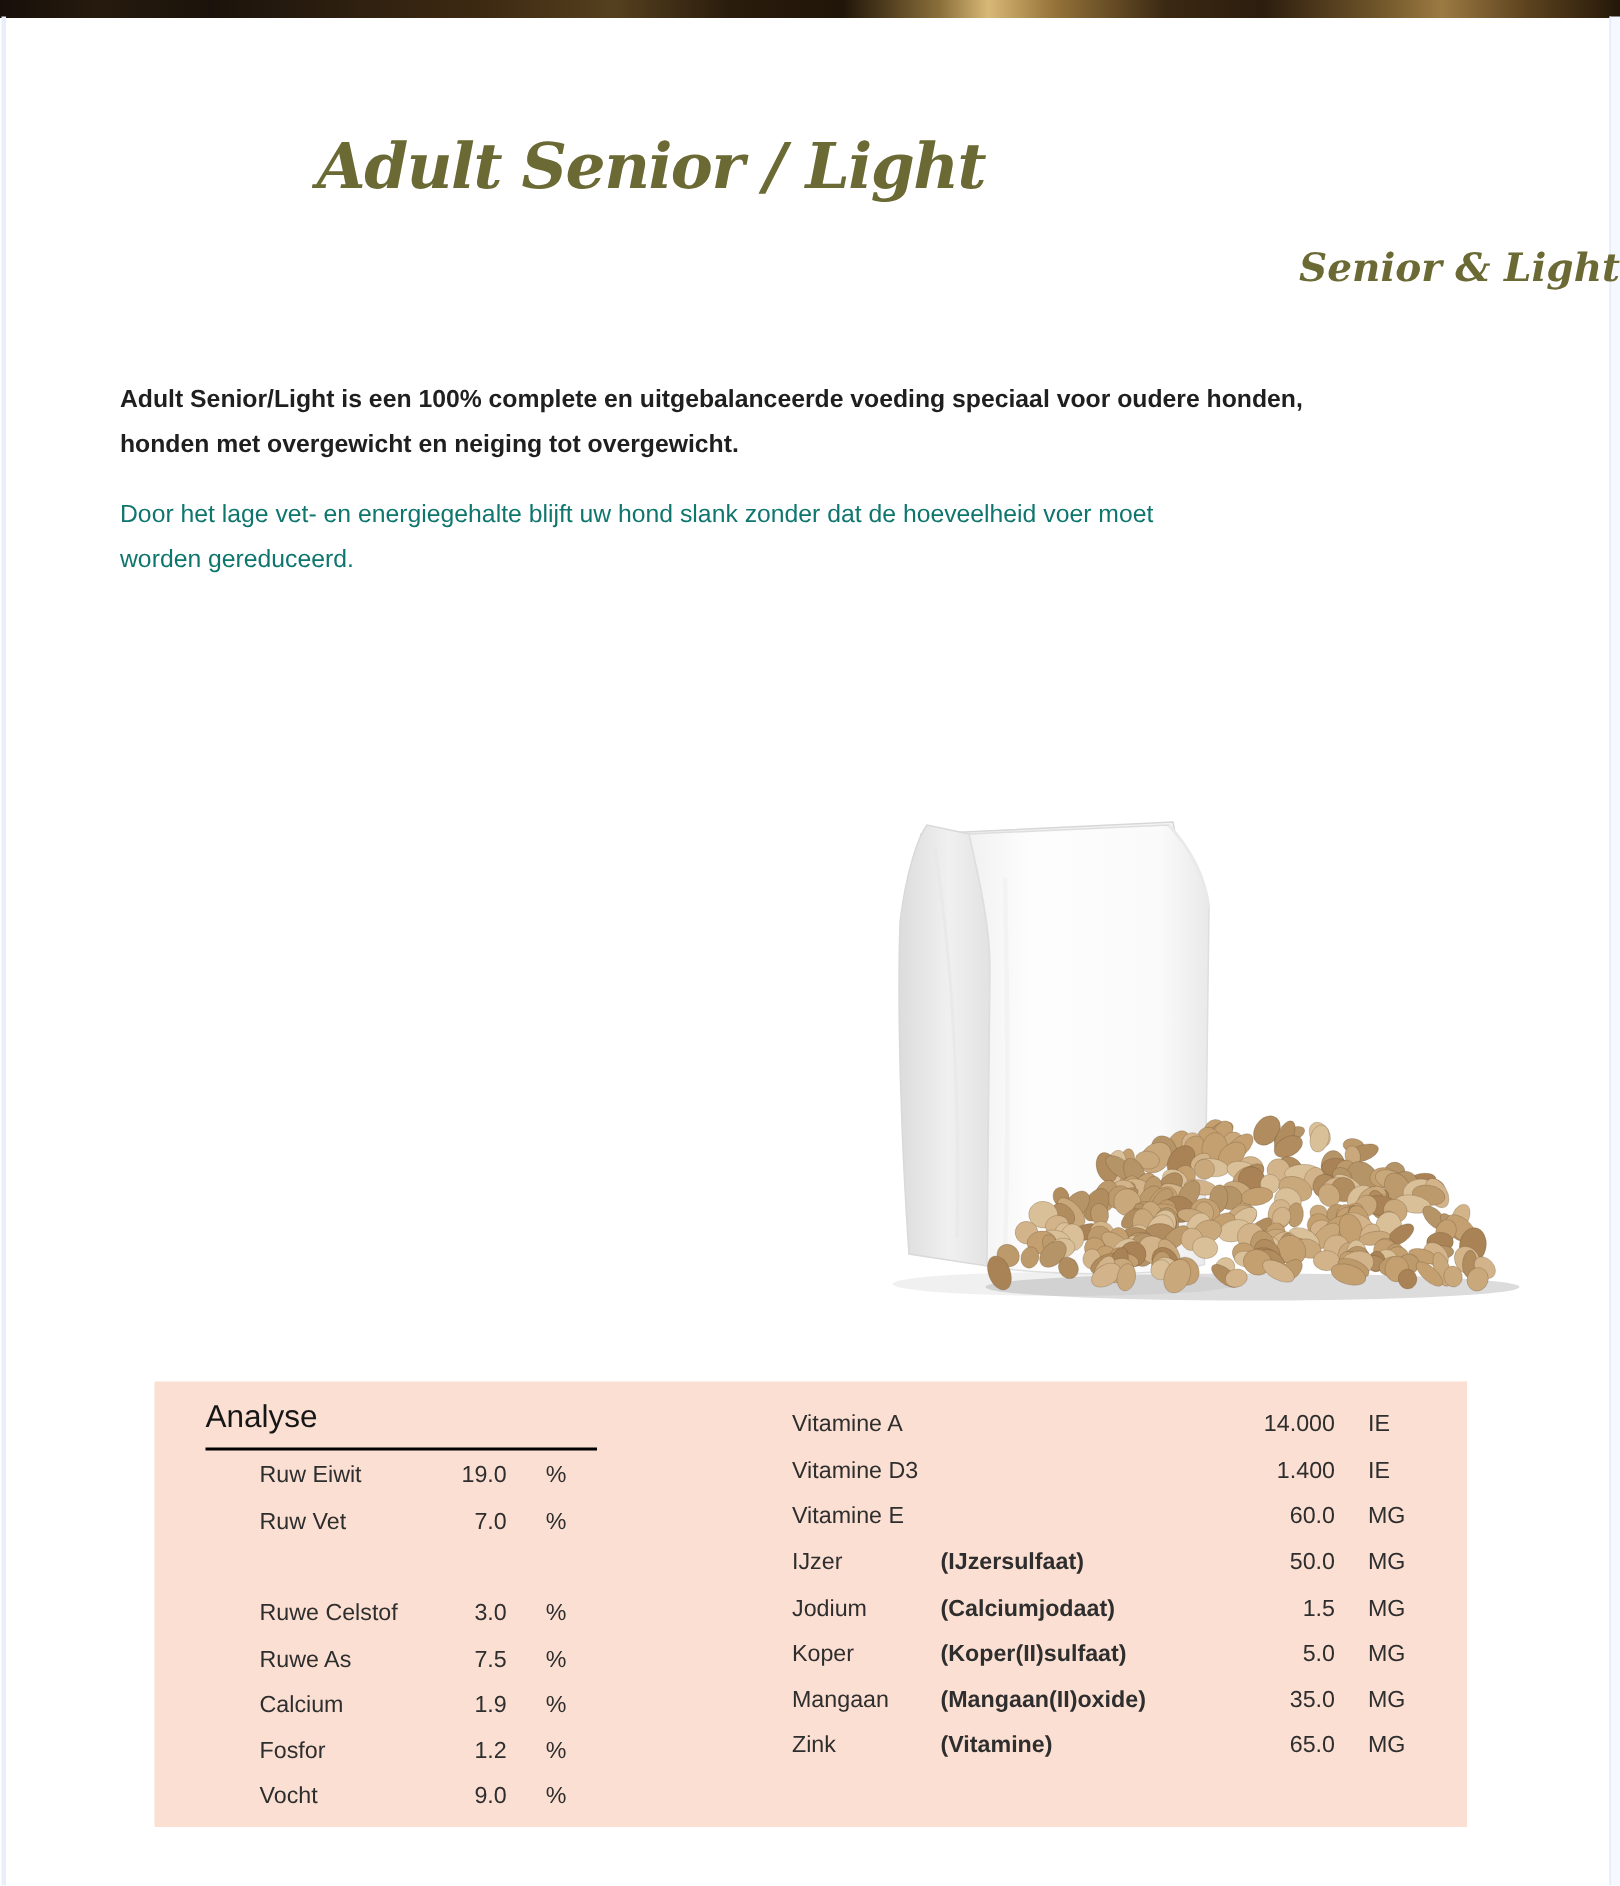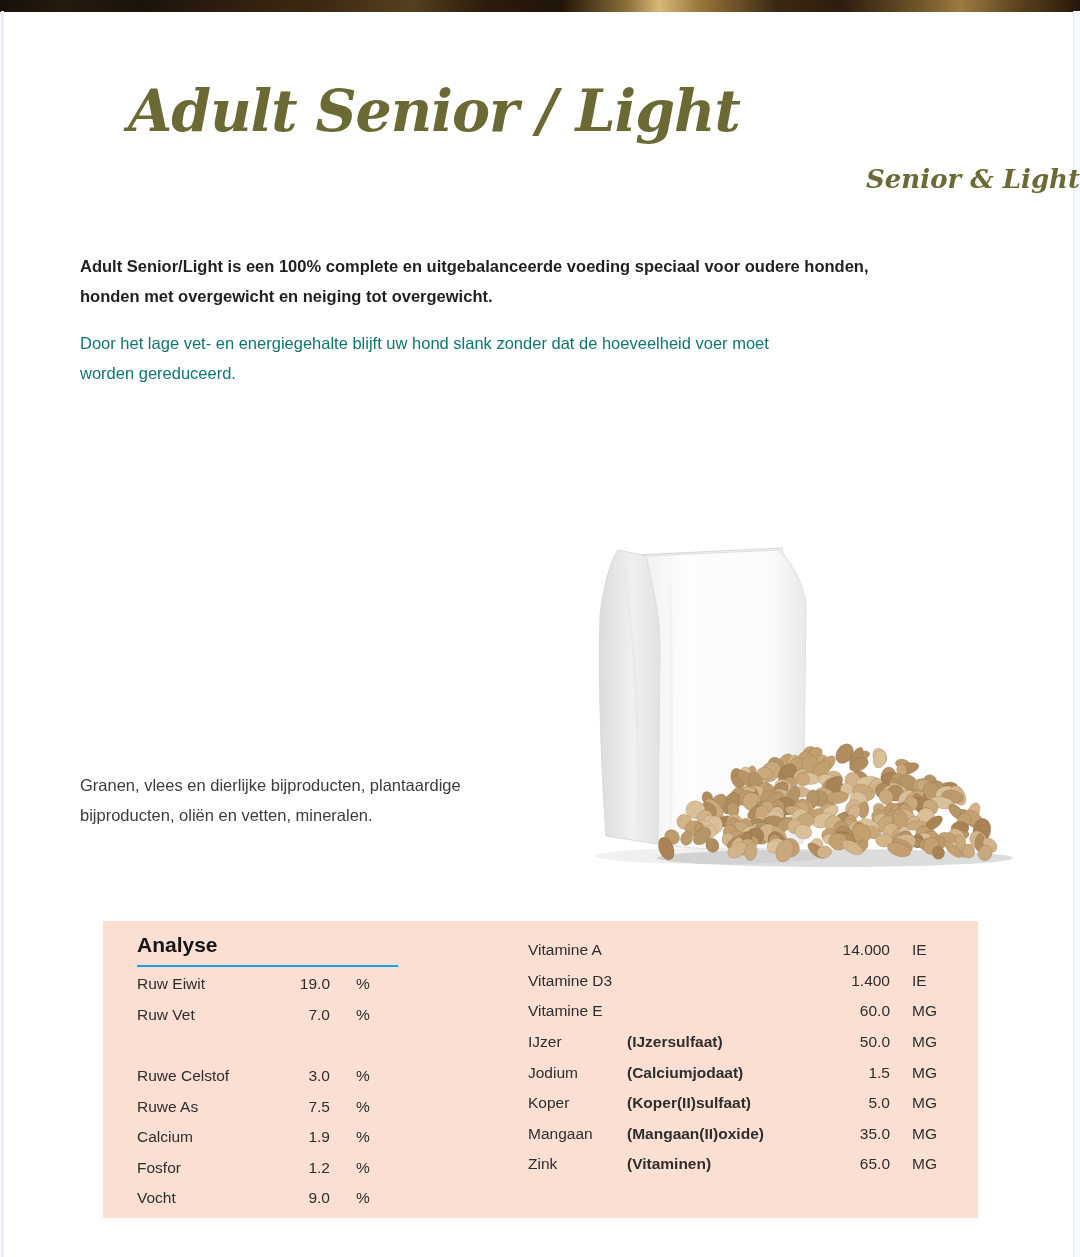--- a/index.html
+++ b/index.html
@@ -6,45 +6,45 @@
   body{width:1080px;height:1257px;position:relative;font-family:"Liberation Sans",sans-serif;overflow:hidden;}
 
   .edge-left{position:absolute;left:1px;top:11px;bottom:0;width:3px;background:#e9eefb;}
   .edge-right{position:absolute;right:0;top:11px;bottom:0;width:6px;background:#f5f8fe;border-left:1px solid #e4eaf8;}
 
   .photo-strip{position:absolute;top:0;left:0;width:1080px;height:12px;
     background:linear-gradient(90deg,#17100a 0%,#261a0d 6%,#1b130b 13%,#2f2010 22%,#3e2a12 30%,#55401e 38%,#2a1c0d 45%,#201508 52%,#8a6f3a 58%,#d8b877 61%,#96743a 65%,#3a2812 72%,#2c1d0e 78%,#6f5529 85%,#9c7a42 89%,#5f4520 94%,#241709 100%);}
 
   .title{position:absolute;top:64px;left:0;width:868px;margin:0;text-align:center;
     font-family:"DejaVu Serif",serif;font-style:italic;font-weight:bold;
-    font-size:57px;line-height:94px;color:#6b6a35;letter-spacing:-1px;}
+    font-size:42px;line-height:94px;color:#6b6a35;letter-spacing:-1px;}
   .subtitle{position:absolute;top:162px;left:0;width:1080px;text-align:right;
     font-family:"DejaVu Serif",serif;font-style:italic;font-weight:bold;
     font-size:26px;line-height:34px;color:#6b6a35;}
 
   .intro-bold{position:absolute;top:251px;left:80px;width:840px;margin:0;
     font-size:16.5px;font-weight:bold;color:#1f1f1f;line-height:30px;}
   .intro{position:absolute;top:328px;left:80px;width:720px;margin:0;
     font-size:16.5px;color:#0f766e;line-height:30px;}
 
   .samen{position:absolute;top:770px;left:80px;width:430px;}
   .samen h3{margin:0 0 4px 0;font-size:16.5px;font-weight:bold;color:#1f1f1f;line-height:24px;}
   .samen p{margin:0;font-size:16.5px;color:#3c3c3c;line-height:30px;}
 
   .product{position:absolute;left:560px;top:525px;}
 
   .panel{position:absolute;left:103px;top:921px;width:875px;height:297px;background:#fbdfd2;}
   .tbl{position:absolute;top:12px;}
-  .tbl h2{margin:0;font-size:21px;font-weight:bold;color:#161616;line-height:24px;
-    padding-bottom:8px;border-bottom:2px solid #0ea5e9;}
+  .tbl h2{margin:0;font-size:21px;font-weight:normal;color:#161616;line-height:24px;
+    padding-bottom:8px;border-bottom:2px solid #000000;}
   .tbl-analyse{left:34px;width:261px;}
   .tbl-vitaminen{left:425px;width:430px;}
   .rows{margin-top:2px;}
   .row{height:30.6px;display:flex;align-items:center;font-size:15.5px;color:#2e2e2e;}
-  .tbl-analyse .cell.label{width:145px;}
+  .tbl-analyse .cell.label{width:145px;margin-left:36px;}
   .tbl-analyse .cell.value{width:48px;text-align:right;}
   .tbl-analyse .cell.unit{margin-left:26px;width:40px;}
   .tbl-vitaminen .cell.label{width:99px;}
   .tbl-vitaminen .cell.compound{width:168px;font-weight:bold;}
   .tbl-vitaminen .cell.value{width:95px;text-align:right;}
   .tbl-vitaminen .cell.unit{margin-left:22px;width:40px;}
 </style>
 </head>
 <body>
 
@@ -350,21 +350,20 @@
       <ellipse cx="224.8" cy="325.7" rx="11.7" ry="8.3" fill="#c9a87c" stroke="rgba(90,64,35,0.25)" stroke-width="0.6" transform="rotate(114 224.8 325.7)"></ellipse>
       <ellipse cx="408.7" cy="326.0" rx="7.0" ry="6.1" fill="#c9a87c" stroke="rgba(90,64,35,0.25)" stroke-width="0.6" transform="rotate(77 408.7 326.0)"></ellipse>
       <ellipse cx="190.9" cy="326.5" rx="9.2" ry="6.1" fill="#c9a87c" stroke="rgba(90,64,35,0.25)" stroke-width="0.6" transform="rotate(101 190.9 326.5)"></ellipse>
       <ellipse cx="264.2" cy="327.1" rx="6.0" ry="7.4" fill="#d3b389" stroke="rgba(90,64,35,0.25)" stroke-width="0.6" transform="rotate(77 264.2 327.1)"></ellipse>
       <ellipse cx="378.4" cy="327.7" rx="6.2" ry="6.6" fill="#a98355" stroke="rgba(90,64,35,0.25)" stroke-width="0.6" transform="rotate(172 378.4 327.7)"></ellipse>
       <ellipse cx="425.1" cy="327.9" rx="7.0" ry="7.9" fill="#c9a87c" stroke="rgba(90,64,35,0.25)" stroke-width="0.6" transform="rotate(19 425.1 327.9)"></ellipse>
     </g>
 </svg>
 
 <div class="samen">
-  <p>Granen, vlees en dierlijke bijproducten, plantaardige bijproducten, oliën en vetten, mineralen.</p>
 </div>
 
 <div class="panel">
   <div class="tbl tbl-analyse">
     <h2>Analyse</h2>
     <div class="rows" id="analyse-rows">
         <div class="row">
           <span class="cell label">Ruw Eiwit</span>
           <span class="cell value">19.0</span>
           <span class="cell unit">%</span>
@@ -445,19 +444,19 @@
           <span class="cell unit">MG</span>
         </div>
         <div class="row">
           <span class="cell label">Mangaan</span>
           <span class="cell compound">(Mangaan(II)oxide)</span>
           <span class="cell value">35.0</span>
           <span class="cell unit">MG</span>
         </div>
         <div class="row">
           <span class="cell label">Zink</span>
-          <span class="cell compound">(Vitaminen)</span>
+          <span class="cell compound">(Vitamine)</span>
           <span class="cell value">65.0</span>
           <span class="cell unit">MG</span>
         </div>
       </div>
   </div>
 </div>
 
 </body></html>

